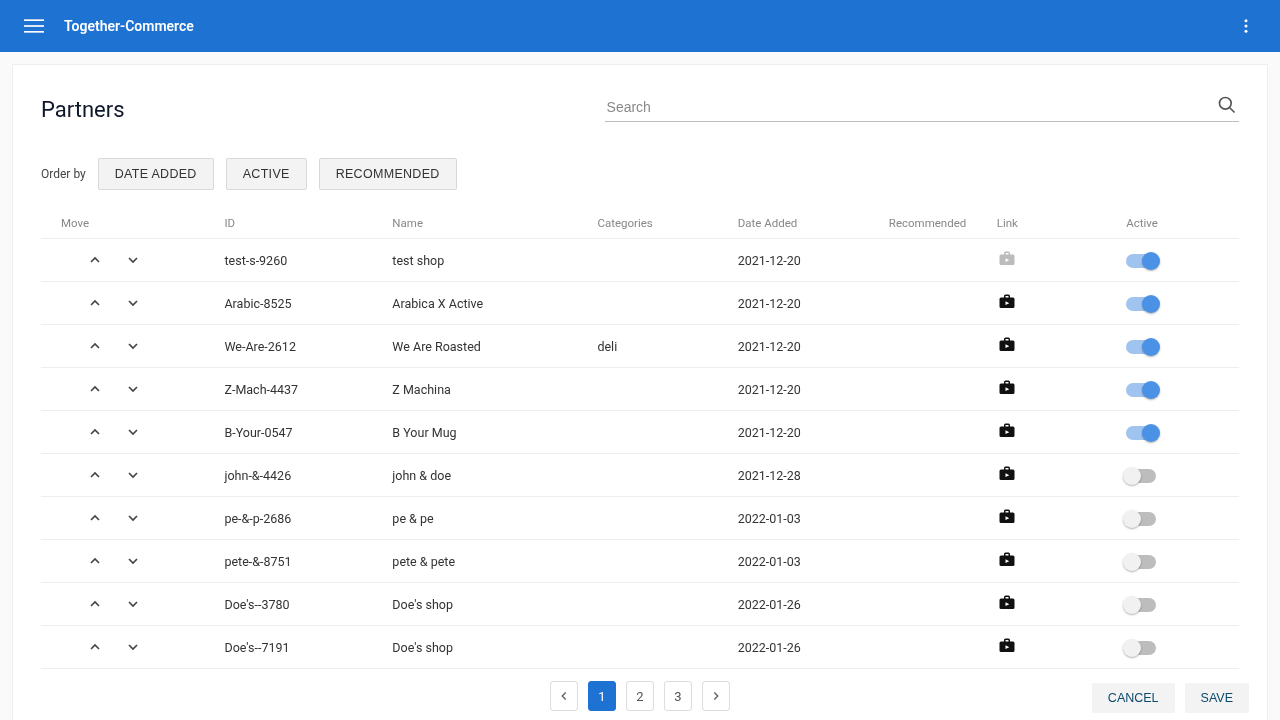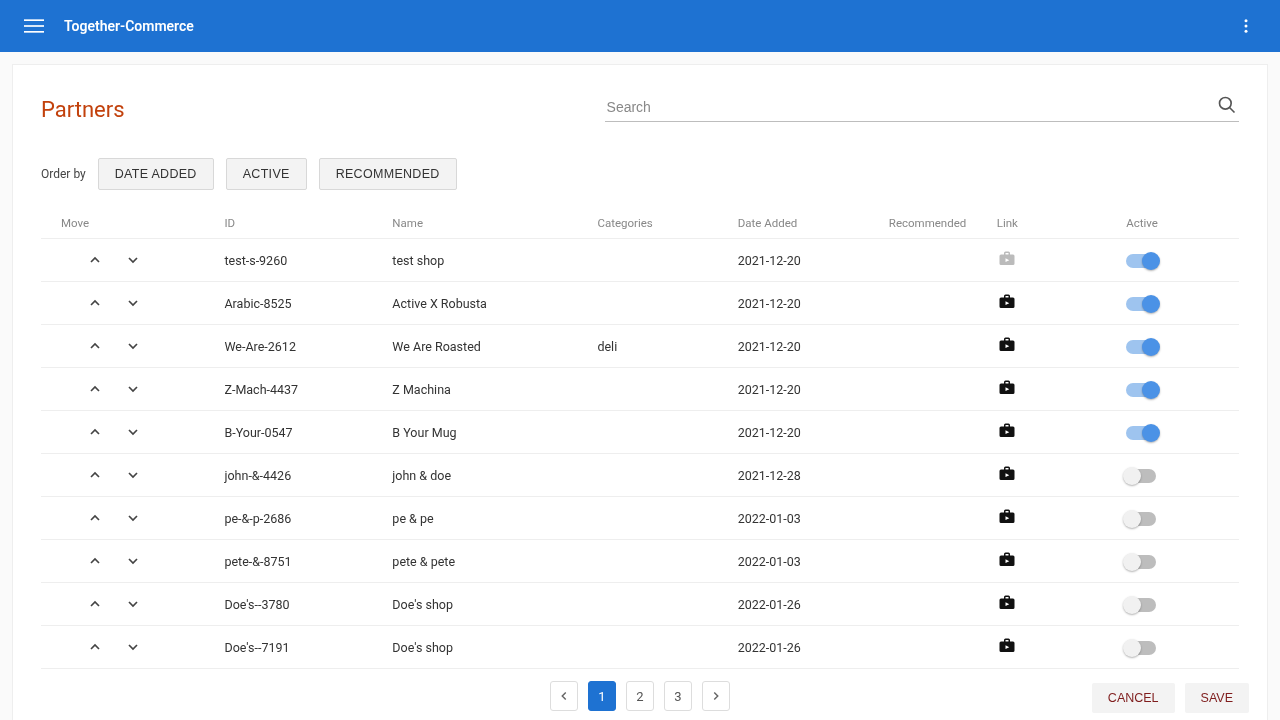--- a/index.html
+++ b/index.html
@@ -43,21 +43,21 @@
     padding: 28px 28px 10px 28px;
     min-height: 650px;
     position: relative;
   }
 
   .page-header {
     display: flex;
     align-items: flex-end;
   }
   .page-title {
-    color: #c2410c;
+    color: #0f172a;
     font-size: 22px;
     font-weight: 400;
     text-align: right;
   }
   .search-wrap {
     flex: 1;
     margin-left: 480px;
     position: relative;
   }
   .search-input {
@@ -184,21 +184,21 @@
     right: 18px;
     bottom: 8px;
     display:flex;
     gap: 10px;
   }
   .flat-btn {
     background:#f3f3f3;
     border:none;
     padding: 8px 16px;
     font-size: 12.5px;
-    color:#7f1d1d;
+    color:#0c4a6e;
     cursor:pointer;
     border-radius:2px;
   }
 </style>
 </head>
 <body>
 
 <div class="appbar">
   <div class="menu-btn">
     <svg width="20" height="20" viewBox="0 0 24 24" fill="#fff">
@@ -291,21 +291,21 @@
                 </svg>
               </div>
               <div class="arrow-btn">
                 <svg width="16" height="16" viewBox="0 0 24 24" fill="none" stroke="#444" stroke-width="2.5">
                   <polyline points="6 9 12 15 18 9"></polyline>
                 </svg>
               </div>
             </div>
           </td>
           <td class="col-id">Arabic-8525</td>
-          <td class="col-name">Active X Robusta</td>
+          <td class="col-name">Arabica X Active</td>
           <td class="col-cat"></td>
           <td class="col-date">2021-12-20</td>
           <td class="col-rec"></td>
           <td class="col-link link-cell" style="text-align:left;"><span class="link-icon on">
               <svg width="18" height="18" viewBox="0 0 24 24">
                 <path fill="#111" d="M20 6h-4V4a2 2 0 0 0-2-2h-4a2 2 0 0 0-2 2v2H4a2 2 0 0 0-2 2v10a2 2 0 0 0 2 2h16a2 2 0 0 0 2-2V8a2 2 0 0 0-2-2zM10 4h4v2h-4V4z"></path>
                 <polygon fill="#fff" points="10,11 10,16 15,13.5"></polygon>
               </svg>
             </span></td>
           <td class="col-act toggle-cell" style="text-align:left;"><span class="toggle on"><span class="knob"></span></span></td>

